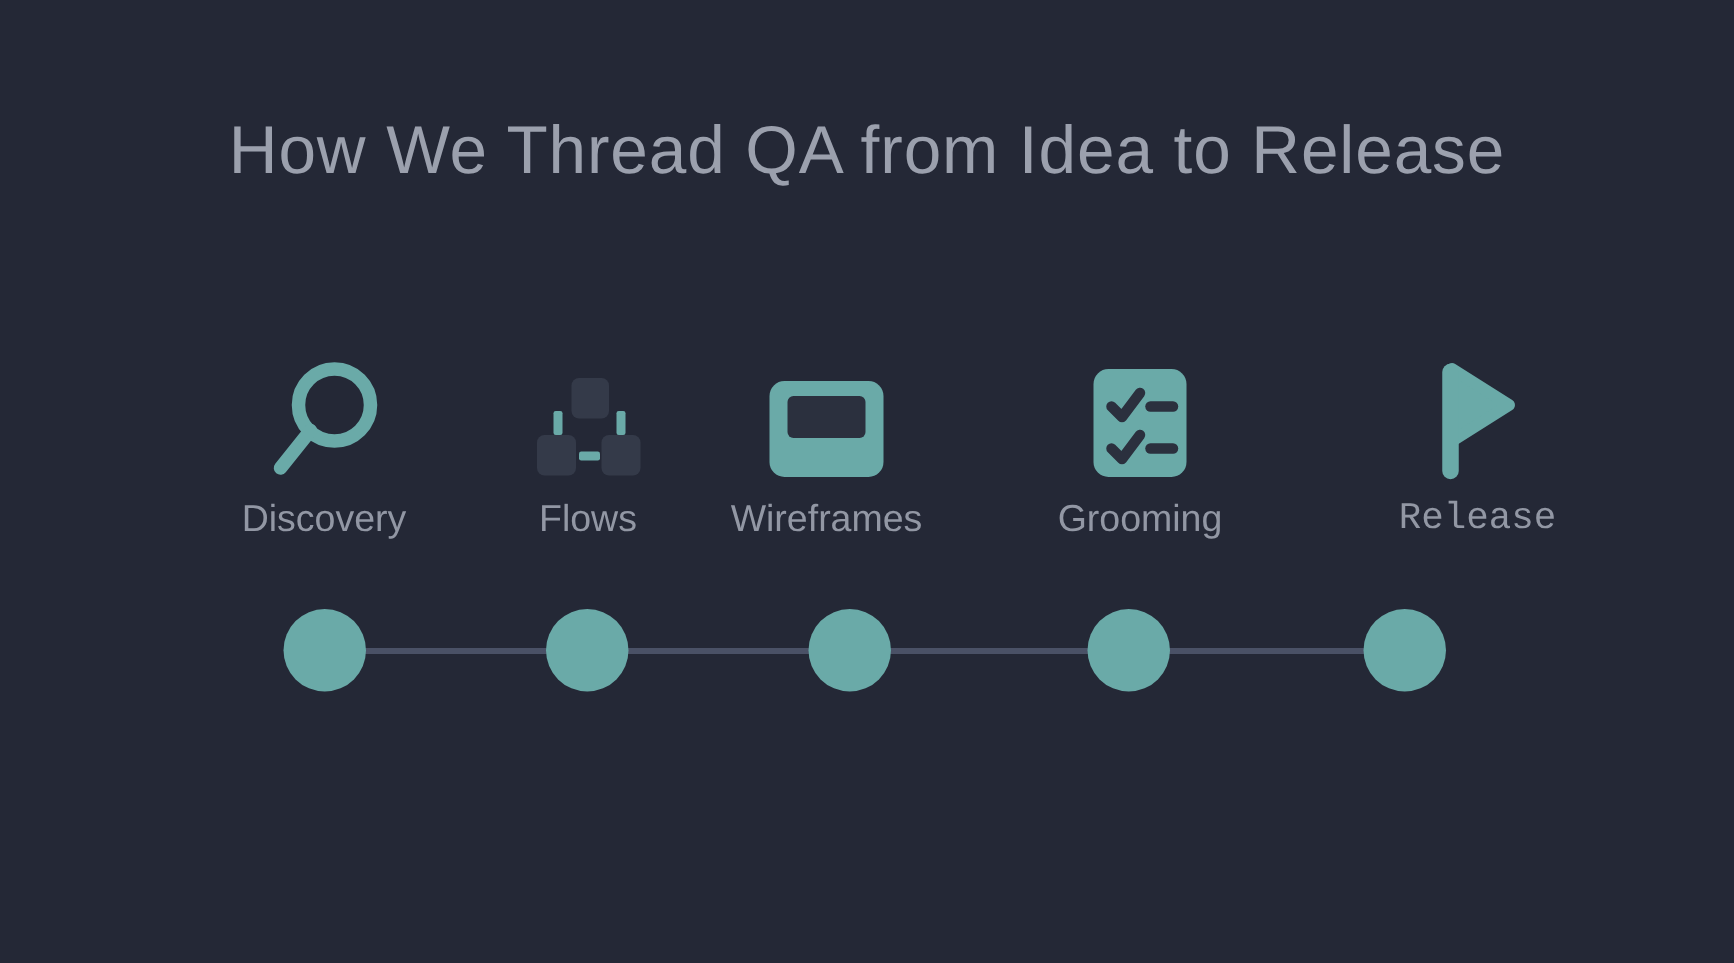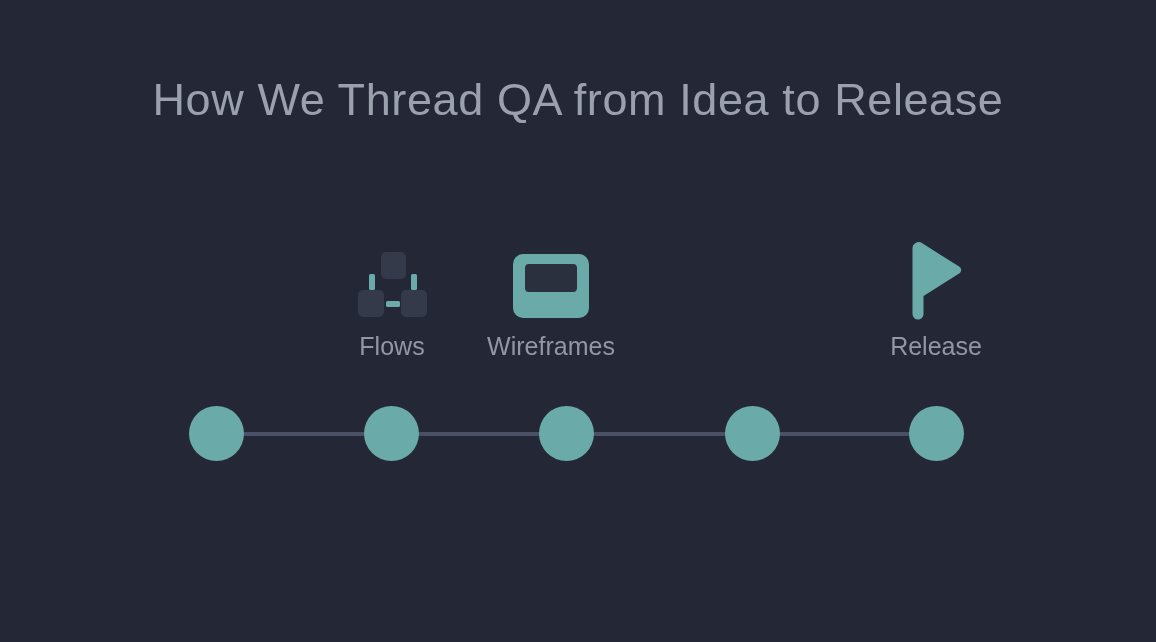--- a/index.html
+++ b/index.html
@@ -102,20 +102,29 @@
 </style>
 </head>
 <body>
 
 <div class="slide">
 
   <div class="title">How We Thread QA from  Idea to Release</div>
 
   <div class="stages">
 
+    <div class="stage" style="left:216px;">
+      <div class="stage-icon">
+        <svg width="76" height="80" viewBox="0 0 76 80">
+          <circle cx="45" cy="30" r="24" fill="none" stroke="#6aaaa8" stroke-width="9"></circle>
+          <line x1="29" y1="47" x2="9" y2="72" stroke="#6aaaa8" stroke-width="9" stroke-linecap="round"></line>
+        </svg>
+      </div>
+      <div class="stage-label">Discovery</div>
+    </div>
 
     <div class="stage" style="left:551px;">
       <div class="stage-icon">
         <svg width="80" height="68" viewBox="0 0 80 68">
           <rect x="2" y="2" width="76" height="64" rx="10" fill="#6aaaa8"></rect>
           <rect x="14" y="12" width="52" height="28" rx="4" fill="#2b303e"></rect>
         </svg>
       </div>
       <div class="stage-label">Wireframes</div>
     </div>
@@ -127,22 +136,34 @@
           <rect x="2" y="40" width="26" height="27" rx="5" fill="#343a49"></rect>
           <rect x="45" y="40" width="26" height="27" rx="5" fill="#343a49"></rect>
           <rect x="13" y="24" width="6" height="16" rx="1.5" fill="#6aaaa8"></rect>
           <rect x="55" y="24" width="6" height="16" rx="1.5" fill="#6aaaa8"></rect>
           <rect x="30" y="51" width="14" height="6" rx="1.5" fill="#6aaaa8"></rect>
         </svg>
       </div>
       <div class="stage-label">Flows</div>
     </div>
 
+    <div class="stage" style="left:760px;">
+      <div class="stage-icon">
+        <svg width="66" height="76" viewBox="0 0 66 76">
+          <rect x="2" y="2" width="62" height="72" rx="10" fill="#6aaaa8"></rect>
+          <polyline points="14,27 21,34 33,18" fill="none" stroke="#2b303e" stroke-width="7" stroke-linecap="round" stroke-linejoin="round"></polyline>
+          <line x1="40" y1="27" x2="55" y2="27" stroke="#2b303e" stroke-width="7" stroke-linecap="round"></line>
+          <polyline points="14,55 21,62 33,46" fill="none" stroke="#2b303e" stroke-width="7" stroke-linecap="round" stroke-linejoin="round"></polyline>
+          <line x1="40" y1="55" x2="55" y2="55" stroke="#2b303e" stroke-width="7" stroke-linecap="round"></line>
+        </svg>
+      </div>
+      <div class="stage-label">Grooming</div>
+    </div>
 
-    <div class="stage" style="left:936px;">
+    <div class="stage" style="left:985px;font-family:Liberation Mono, monospace;">
       <div class="stage-icon">
         <svg width="62" height="78" viewBox="0 0 62 78">
           <path d="M14 4 L52 28 L14 52 Z" fill="#6aaaa8" stroke="#6aaaa8" stroke-width="8" stroke-linejoin="round"></path>
           <line x1="13" y1="6" x2="13" y2="72" stroke="#6aaaa8" stroke-width="11" stroke-linecap="round"></line>
         </svg>
       </div>
       <div class="stage-label">Release</div>
     </div>
 
   </div>

